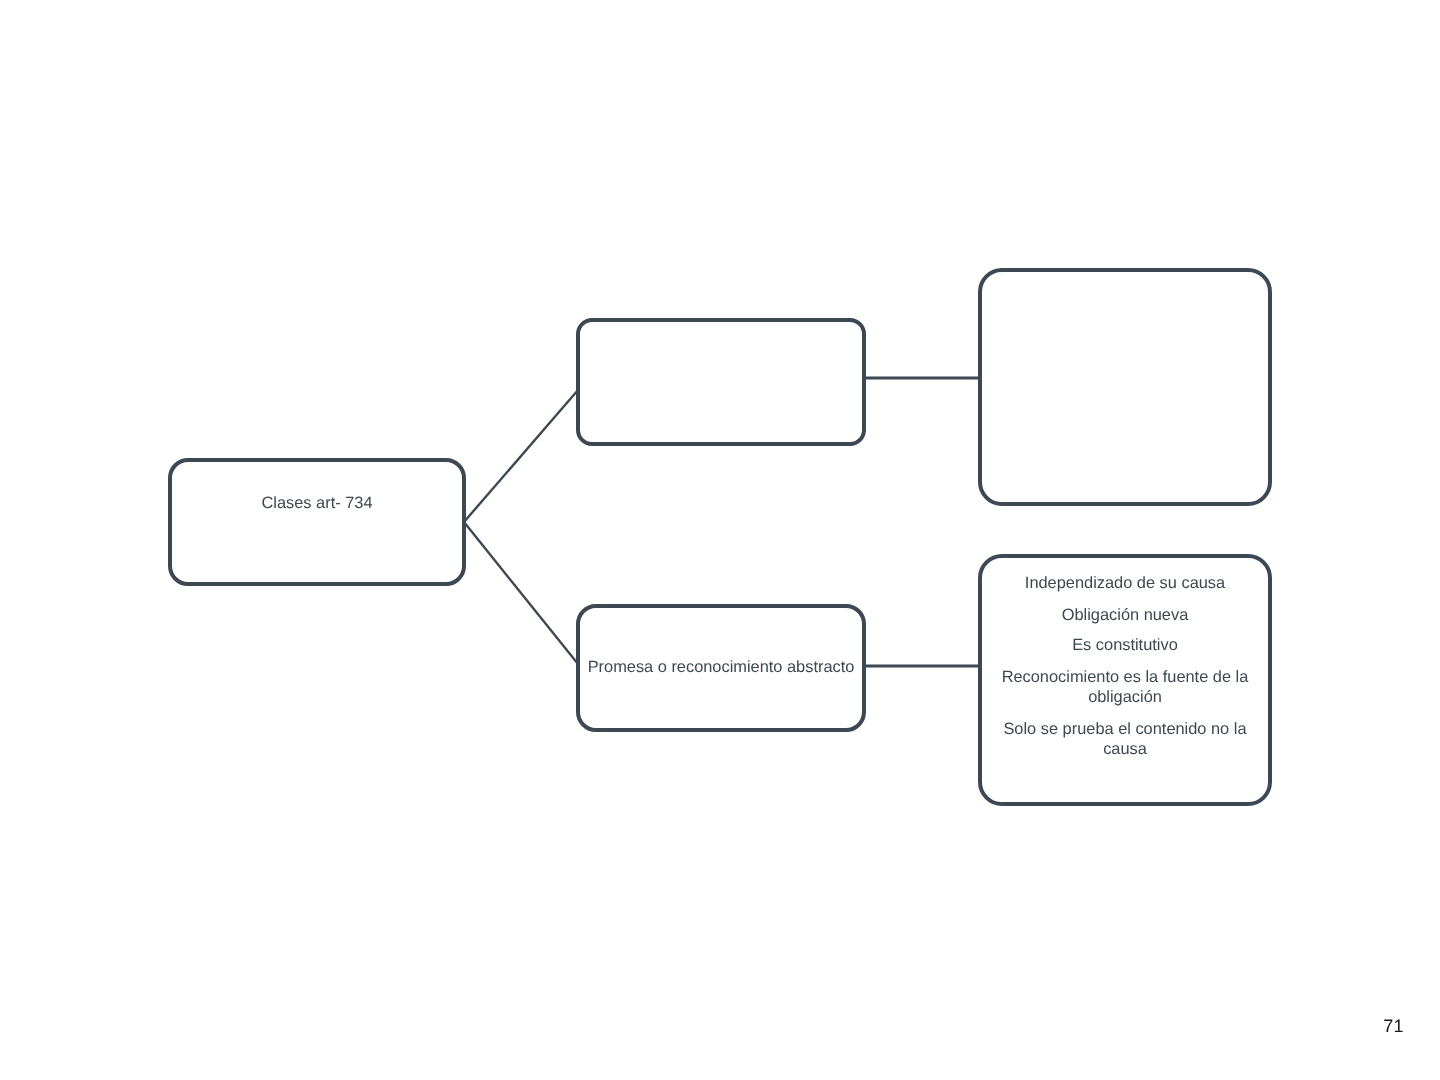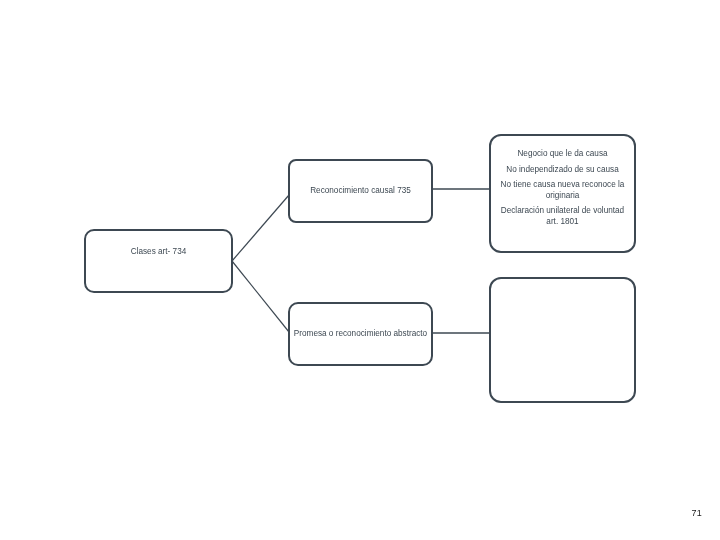--- a/index.html
+++ b/index.html
@@ -118,31 +118,29 @@
       <rect x="289" y="303" width="143" height="62" rx="9" ry="9"></rect>
       <rect x="490" y="135" width="145" height="117" rx="11" ry="11"></rect>
       <rect x="490" y="278" width="145" height="124" rx="11" ry="11"></rect>
     </g>
   </svg>
 
   <div class="node" id="node-clases">
     <span class="line">Clases art- 734</span>
   </div>
 
-  <div class="node" id="node-causal">
-    <span class="line">Reconocimiento causal 735</span>
-  </div>
 
   <div class="node" id="node-abstracto">
     <span class="line">Promesa o reconocimiento abstracto</span>
   </div>
 
-  <div class="node" id="node-causal-detail">
-    <span class="line">Negocio que le da causa</span>
-    <span class="line">No independizado de su causa</span>
-    <span class="line">No tiene causa nueva reconoce la originaria</span>
-    <span class="line">Declaración unilateral de voluntad art. 1801</span>
+
+  <div class="node" id="node-abstracto-detail">
+    <span class="line">Independizado de su causa</span>
+    <span class="line">Obligación nueva</span>
+    <span class="line">Es constitutivo</span>
+    <span class="line">Reconocimiento es la fuente de la obligación</span>
+    <span class="line">Solo se prueba el contenido no la causa</span>
   </div>
-
 
   <div id="page-number">71</div>
 
 </div>
 
 </body></html>

